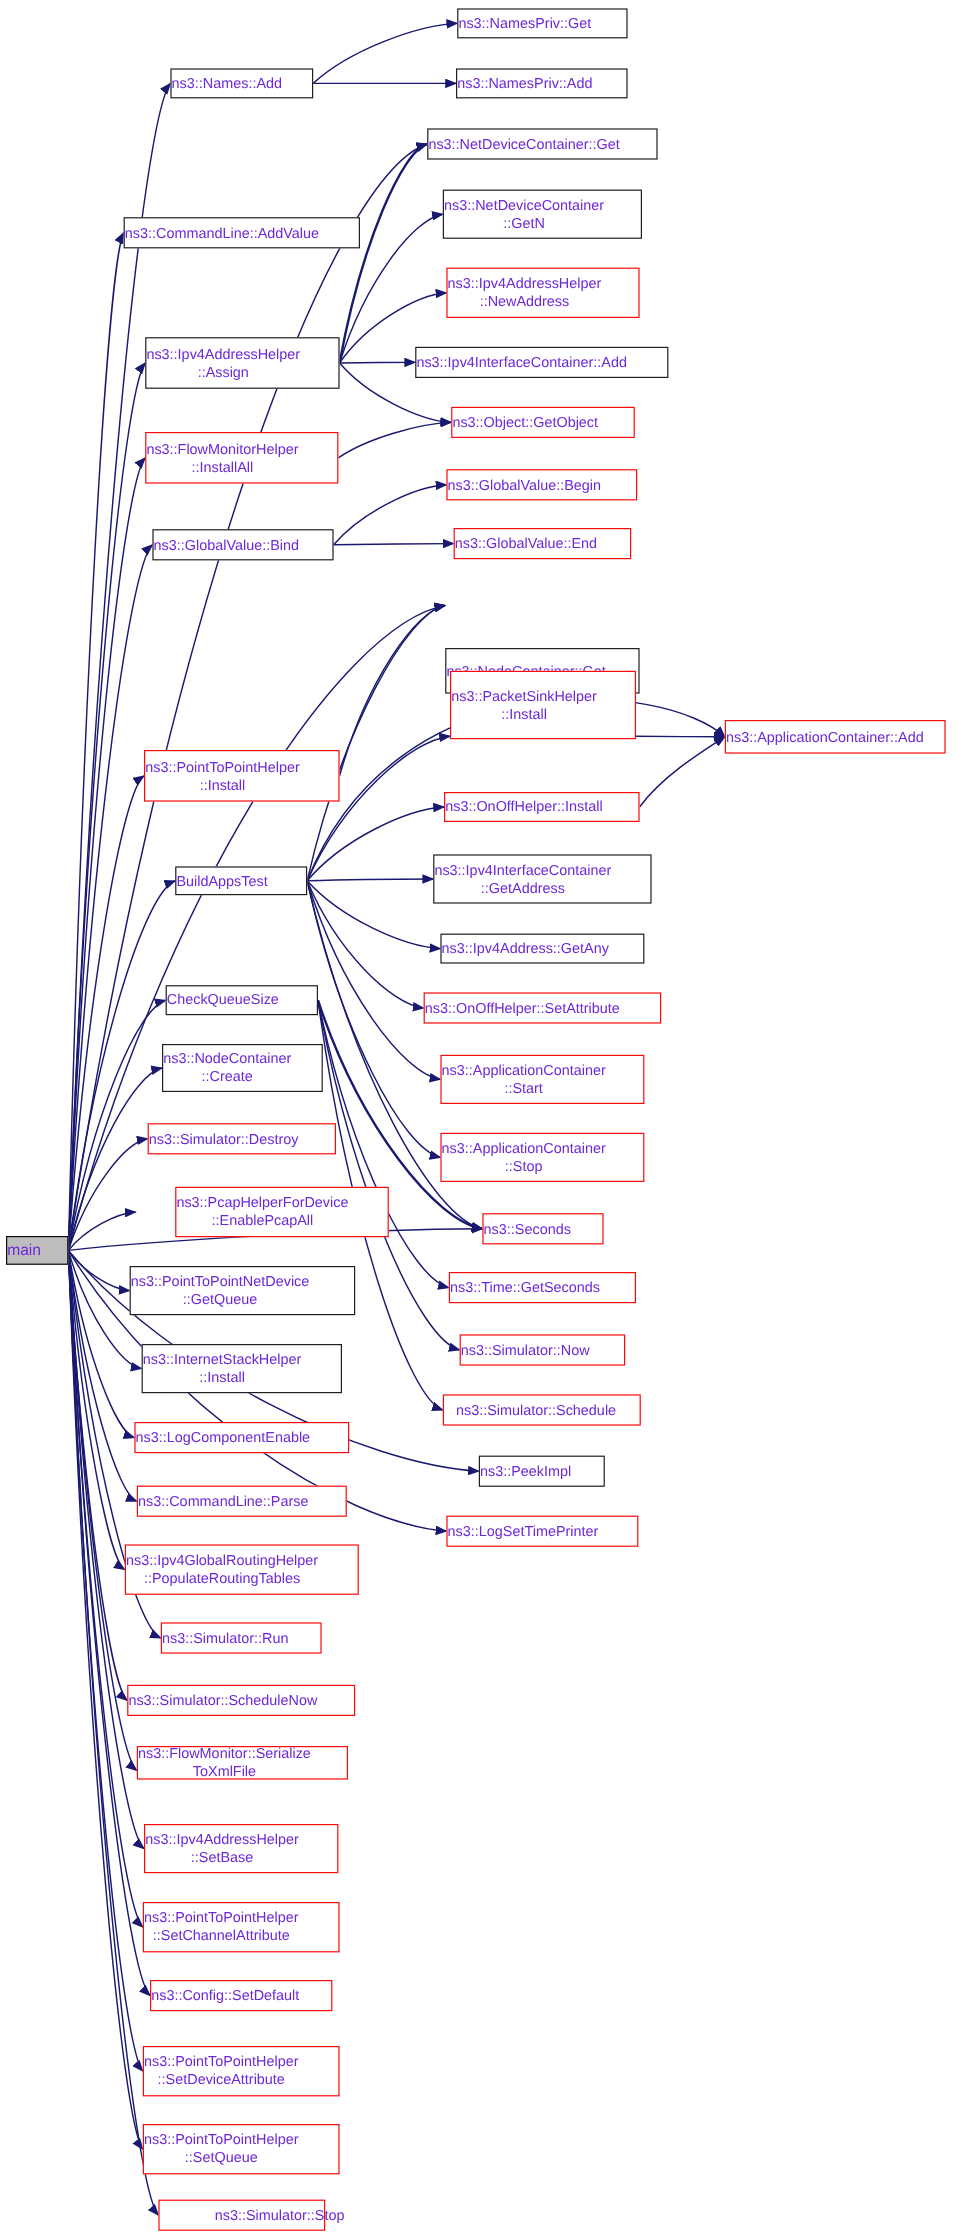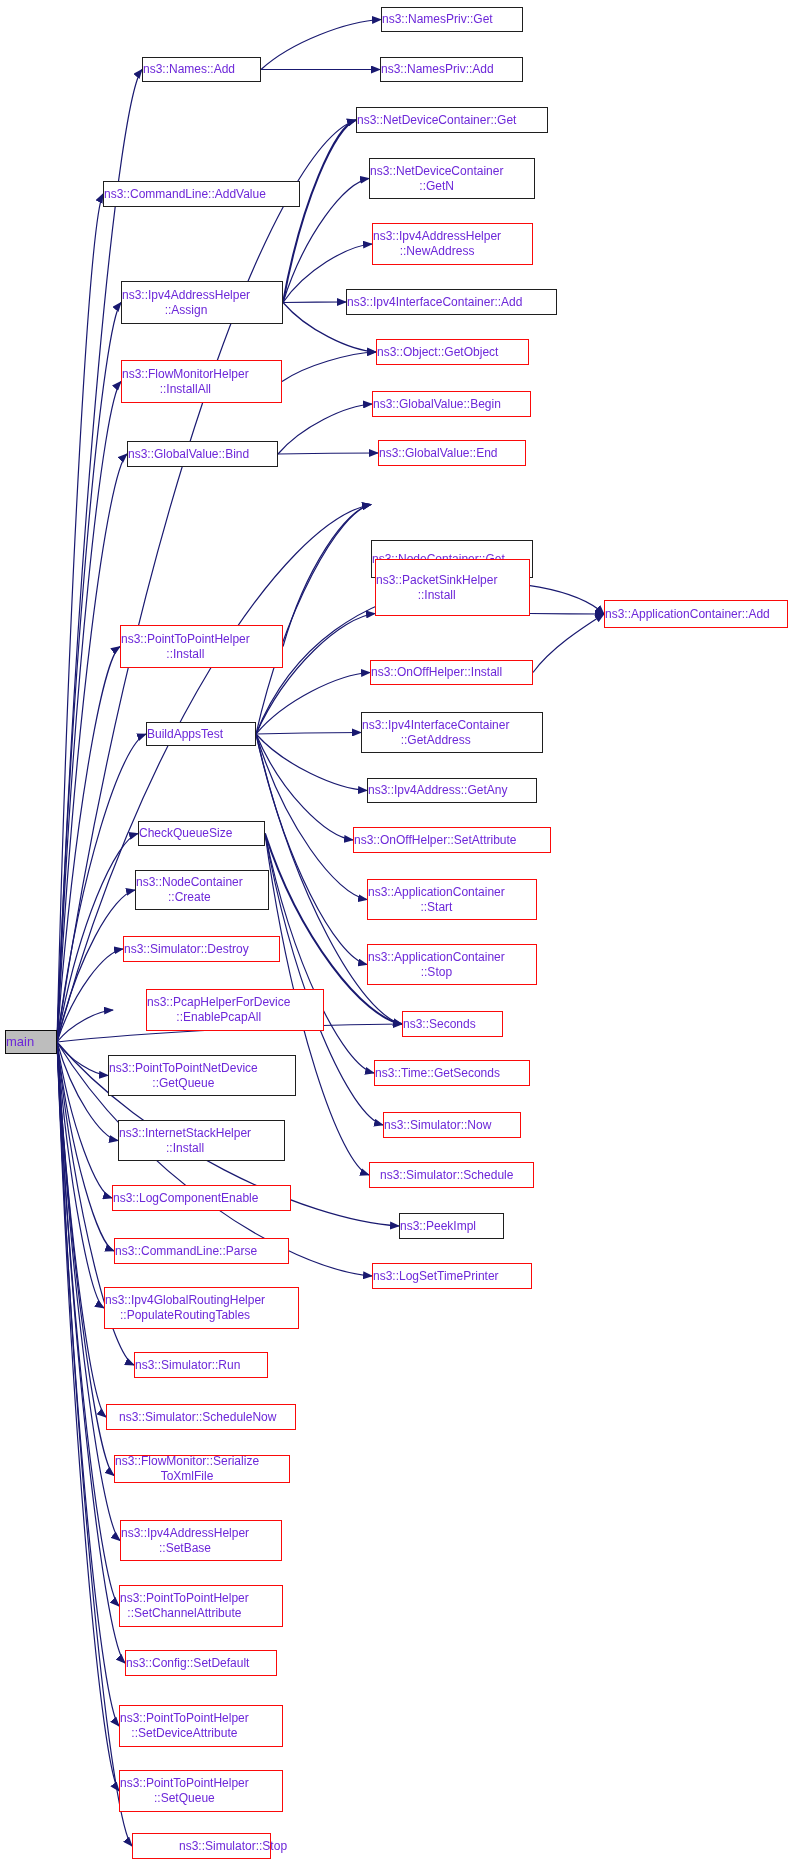--- a/index.html
+++ b/index.html
@@ -129,21 +129,21 @@
 ::EnablePcapAll</span></div>
     <div class="node" style="left: 108px; top: 1055px; width: 188px; height: 41px;"><span>ns3::PointToPointNetDevice
 ::GetQueue</span></div>
     <div class="node" style="left: 118px; top: 1120px; width: 167px; height: 41px;"><span>ns3::InternetStackHelper
 ::Install</span></div>
     <div class="node red" style="left: 112px; top: 1185px; width: 179px; height: 26px;"><span>ns3::LogComponentEnable</span></div>
     <div class="node red" style="left: 114px; top: 1238px; width: 175px; height: 26px;"><span>ns3::CommandLine::Parse</span></div>
     <div class="node red" style="left: 104px; top: 1287px; width: 195px; height: 42px;"><span>ns3::Ipv4GlobalRoutingHelper
 ::PopulateRoutingTables</span></div>
     <div class="node red" style="left: 134px; top: 1352px; width: 134px; height: 26px;"><span>ns3::Simulator::Run</span></div>
-    <div class="node red" style="left: 106px; top: 1404px; width: 190px; height: 26px; padding-left: 12px;"><span>ns3::Simulator::ScheduleNow</span></div>
+    <div class="node red" style="left: 106px; top: 1404px; width: 190px; height: 26px;"><span>ns3::Simulator::ScheduleNow</span></div>
     <div class="node red" style="left: 114px; top: 1455px; width: 176px; height: 28px;"><span>ns3::FlowMonitor::Serialize
 ToXmlFile</span></div>
     <div class="node red" style="left: 120px; top: 1520px; width: 162px; height: 41px;"><span>ns3::Ipv4AddressHelper
 ::SetBase</span></div>
     <div class="node red" style="left: 119px; top: 1585px; width: 164px; height: 42px;"><span>ns3::PointToPointHelper
 ::SetChannelAttribute</span></div>
     <div class="node red" style="left: 125px; top: 1650px; width: 152px; height: 26px;"><span>ns3::Config::SetDefault</span></div>
     <div class="node red" style="left: 119px; top: 1705px; width: 164px; height: 42px;"><span>ns3::PointToPointHelper
 ::SetDeviceAttribute</span></div>
     <div class="node red" style="left: 119px; top: 1770px; width: 164px; height: 42px;"><span>ns3::PointToPointHelper

